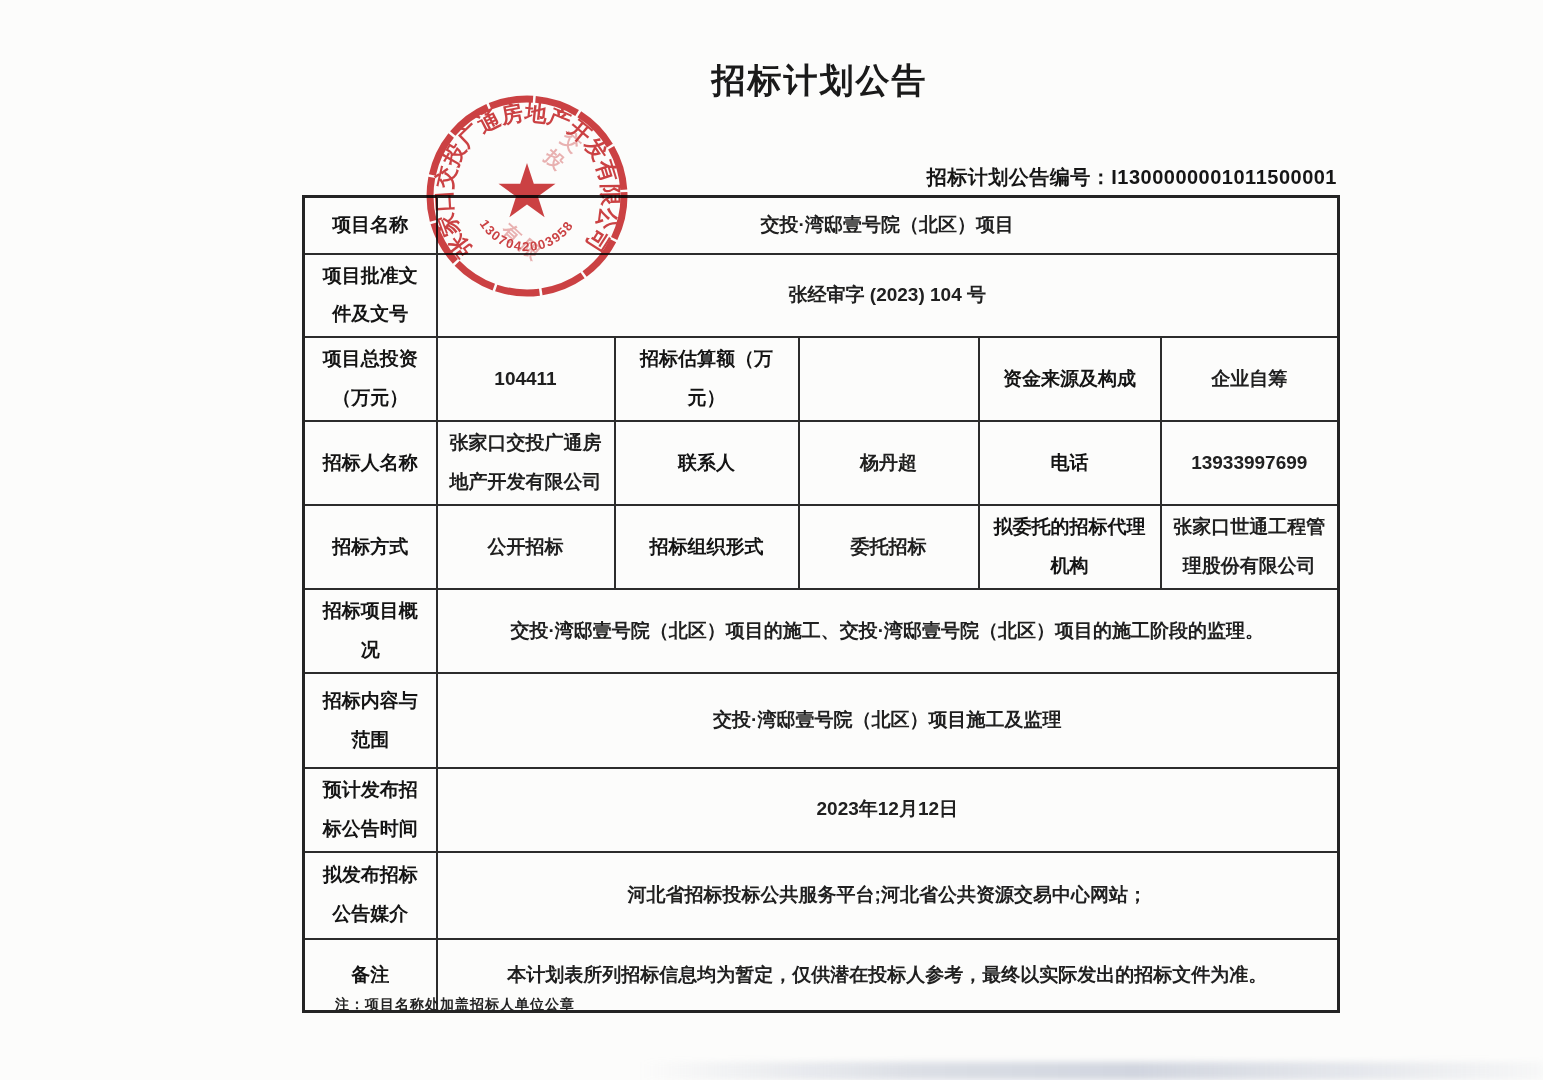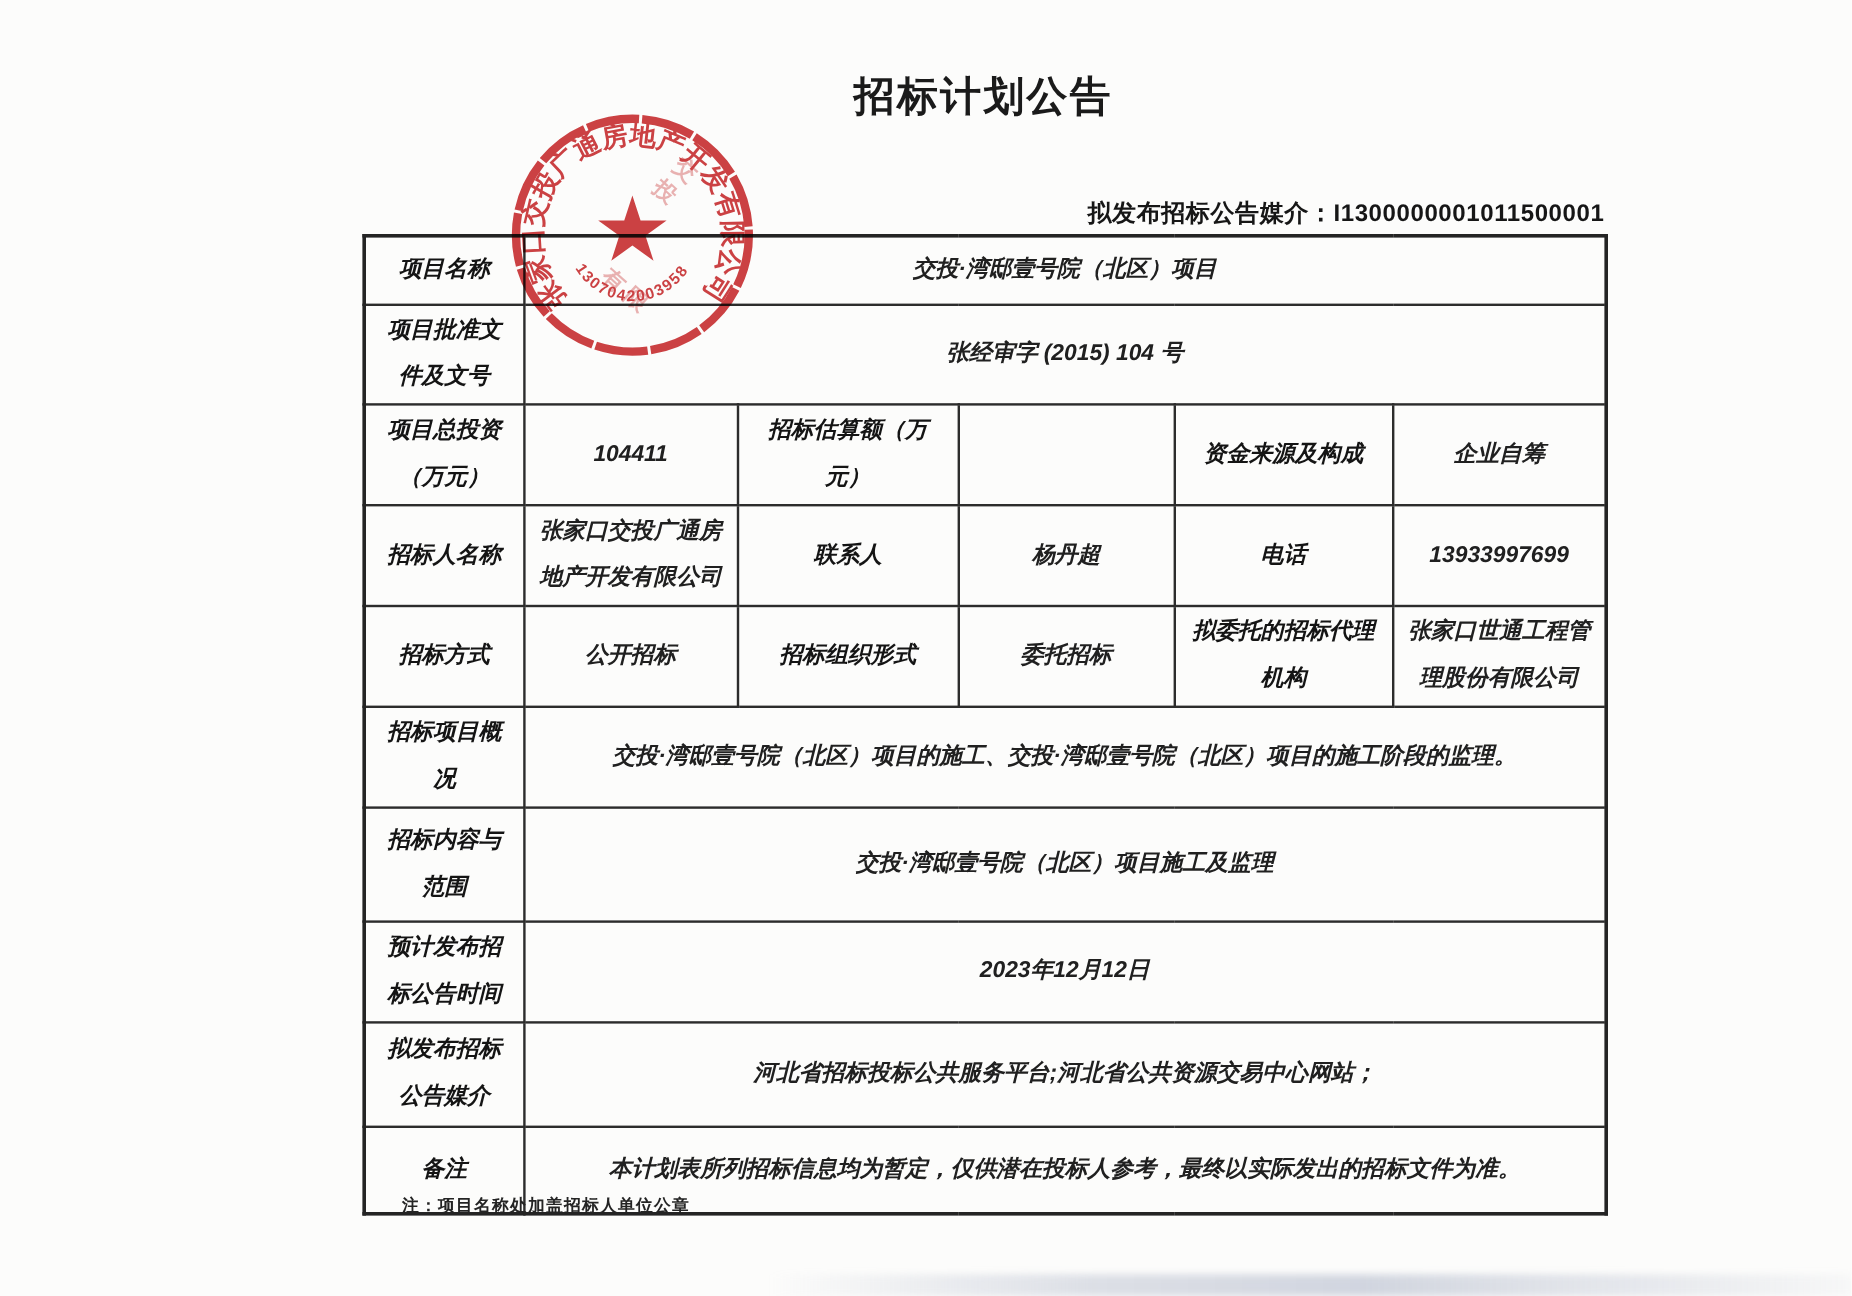--- a/index.html
+++ b/index.html
@@ -15,21 +15,20 @@
     text-align:center;font-size:34px;font-weight:700;letter-spacing:2px;color:#1a1a1a;
   }
   .doc-no{
     position:absolute;top:164px;right:0;
     font-size:20px;font-weight:700;letter-spacing:.5px;color:#161616;
   }
   table.plan{
     position:absolute;top:195px;left:0;width:1035px;
     border-collapse:collapse;table-layout:fixed;
     border:3px solid #242424;
-    font-style:italic;
   }
   table.plan td{
     border:2px solid #2c2c2c;
     font-size:19px;line-height:2.05;
     padding:2px 10px;vertical-align:middle;
     overflow:hidden;
   }
   td.lbl{font-weight:700;text-align:center;padding:2px 14px;color:#141414;}
   td.val{font-weight:600;text-align:center;padding-left:13px;color:#202020;}
   .note{
@@ -52,39 +51,39 @@
     filter:blur(3px);
   }
 </style>
 </head>
 <body>
 
 <div class="sheet">
 
   <div class="title">招标计划公告</div>
 
-  <div class="doc-no">拟发布招标公告媒介：I1300000001011500001</div>
+  <div class="doc-no">招标计划公告编号：I1300000001011500001</div>
 
   <table class="plan">
     <colgroup>
       <col style="width:133px">
         <col style="width:178px">
         <col style="width:184px">
       <col style="width:180px">
         <col style="width:182px">
         <col style="width:178px">
     </colgroup>
     <tbody>
       <tr style="height:57px">
         <td class="lbl">项目名称</td>
         <td class="val" colspan="5">交投·湾邸壹号院（北区）项目</td>
       </tr>
       <tr style="height:83px">
         <td class="lbl">项目批准文件及文号</td>
-        <td class="val" colspan="5">张经审字 (2015) 104 号</td>
+        <td class="val" colspan="5">张经审字 (2023) 104 号</td>
       </tr>
       <tr style="height:83px">
         <td class="lbl">项目总投资（万元）</td>
         <td class="val">104411</td>
         <td class="lbl">招标估算额（万元）</td>
         <td class="val"></td>
         <td class="lbl">资金来源及构成</td>
         <td class="val">企业自筹</td>
       </tr>
       <tr style="height:84px">

